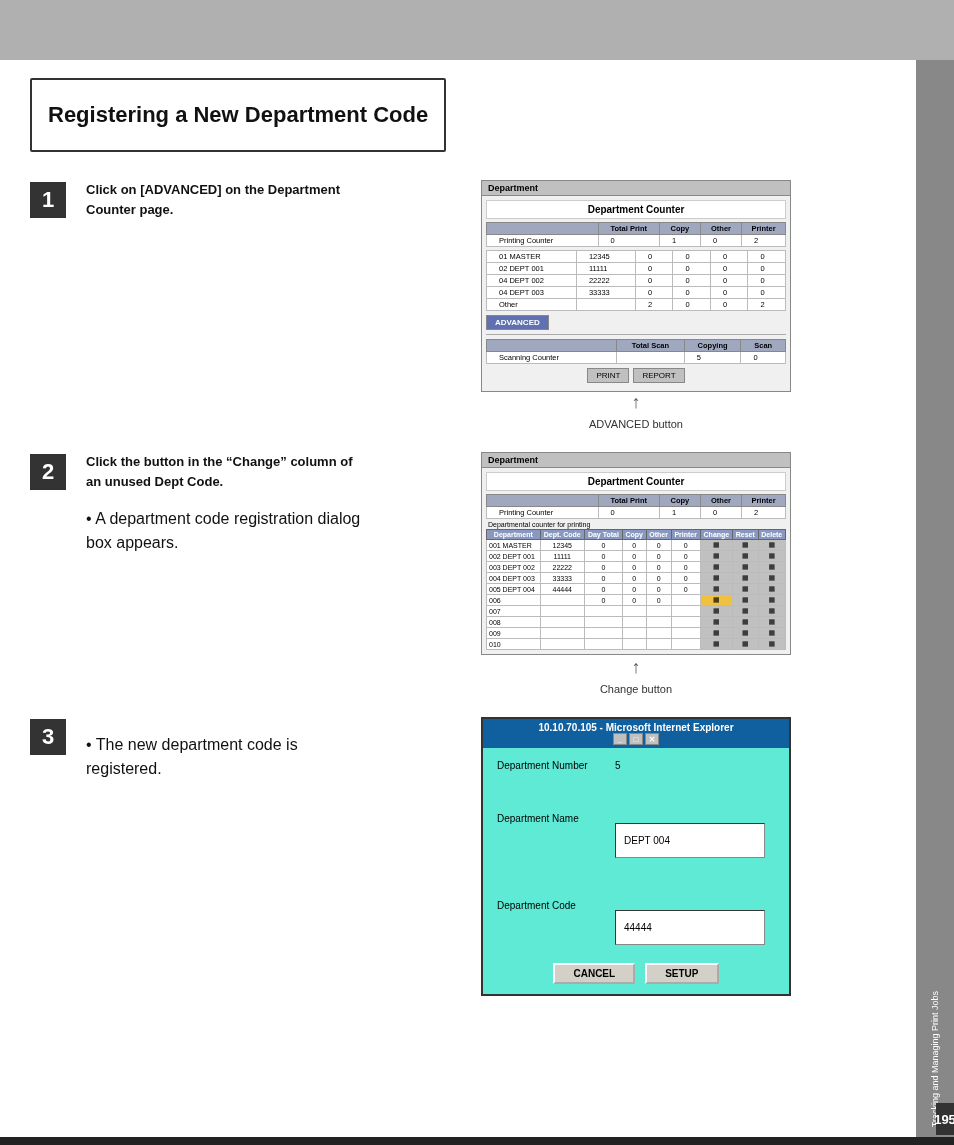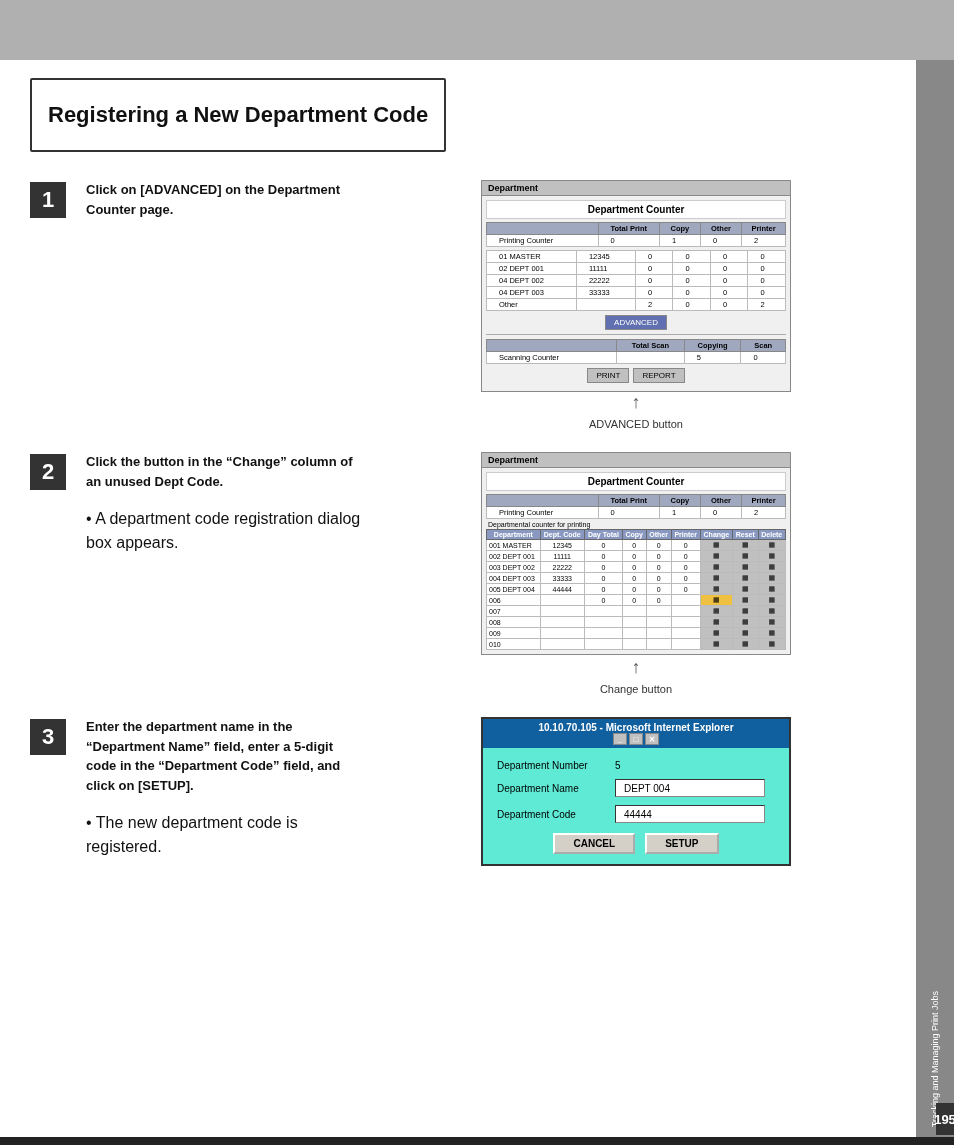--- a/index.html
+++ b/index.html
@@ -248,32 +248,33 @@
     .dialog-label {
       font-size: 10px;
       width: 110px;
       color: #000;
     }
     .dialog-input {
       background: #fff;
       border: 1px inset #888;
       padding: 2px 8px;
       font-size: 10px;
-      height: 18px;
+      height: 35px;
       min-width: 90px;
+      margin-top: 44px;
     }
     .dialog-value {
       font-size: 10px;
       color: #000;
     }
     .dialog-btn-row {
       display: flex;
       gap: 10px;
       justify-content: center;
-      margin-top: 10px;
+      margin-top: 18px;
     }
     .dialog-btn {
       background: #d4d0c8;
       border: 2px outset #fff;
       padding: 3px 18px;
       font-size: 10px;
       font-weight: bold;
       cursor: pointer;
     }
     
@@ -390,21 +391,21 @@
                 <tr>
                   <td>Other</td>
                   <td></td>
                   <td>2</td>
                   <td>0</td>
                   <td>0</td>
                   <td>2</td>
                 </tr>
               </tbody>
                 </table>
-              <div style="text-align:center; margin: 4px 0;">
+              <div style="text-align:left; margin: 4px 0; font-weight: bold;">
                 <span class="ss-btn highlighted">ADVANCED</span>
               </div>
               <div style="height:3px; border-top:1px solid #aaa; margin-bottom:2px;"></div>
               <table class="ss-table">
                 <tbody>
                     <tr>
                   <th></th>
                   <th>Total Scan</th>
                   <th>Copying</th>
                   <th>Scan</th>
@@ -594,21 +595,20 @@
           <div style="display:flex; flex-direction:column; align-items:center; margin-top:2px;">
             <div style="font-size:18px; color:#555;">↑</div>
             <span class="caption">Change button</span>
           </div>
         </div>
       </div>
 
       <div class="step-row">
         <div class="step-number">3</div>
         <div class="step-text">
-          <span class="bold-line">Enter the department name in the “Department Name” field, enter a 5-digit code in the “Department Code” field, and click on [SETUP].</span>
           <div class="bullet">• <span>The new department code is registered.</span></div>
         </div>
         <div class="step-image-area">
           <div class="dialog-screenshot">
             <div class="dialog-titlebar">
               <span>10.10.70.105 - Microsoft Internet Explorer</span>
               <div class="dialog-titlebar-btns">
                 <div class="dialog-titlebar-btn">_</div>
                 <div class="dialog-titlebar-btn">□</div>
                 <div class="dialog-titlebar-btn">✕</div>

